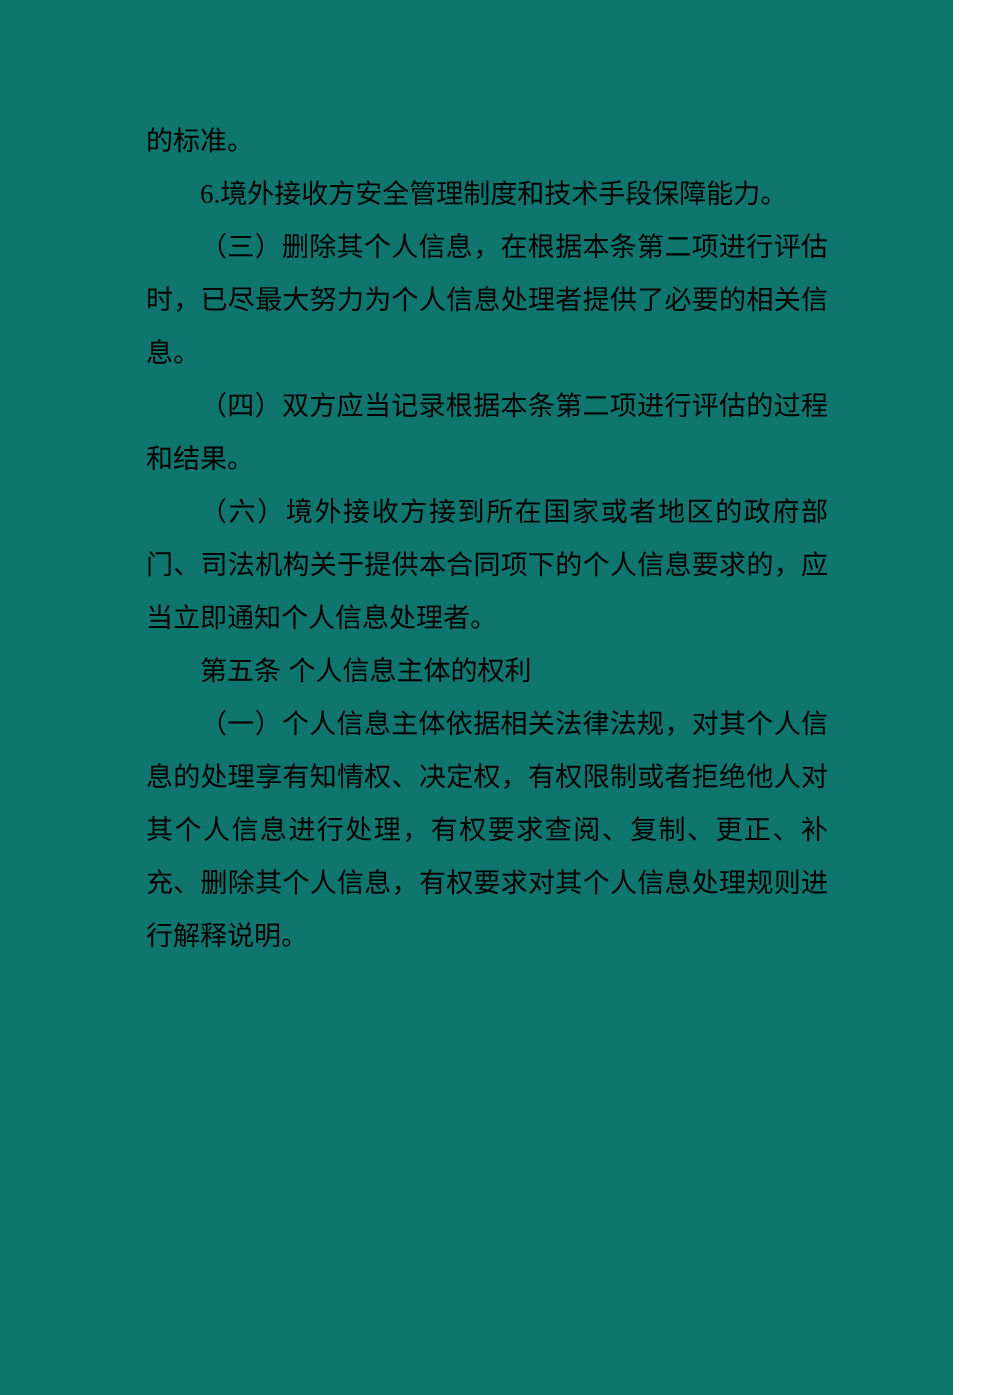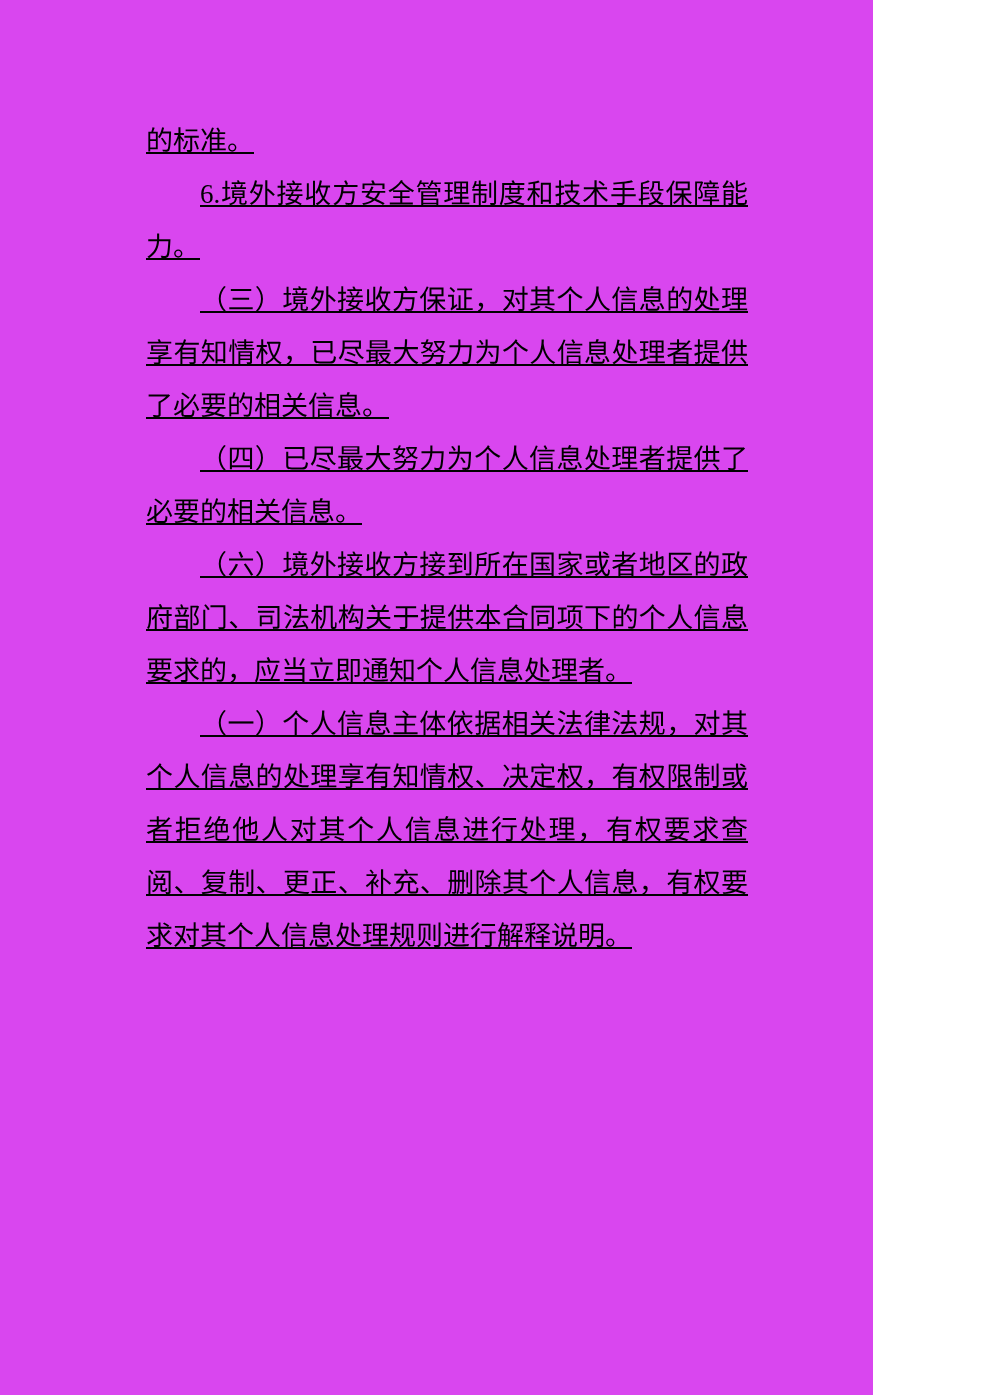--- a/index.html
+++ b/index.html
@@ -9,25 +9,24 @@
   body {
     width: 981px;
     height: 1395px;
     background: #ffffff;
     color: #000000;
     font-family: "Liberation Serif", "DejaVu Serif", serif;
     overflow: hidden;
     position: relative;
   }
   .page {
-    width: 873px;
+    width: 953px;
     height: 1395px;
-    background: #d946ef;
+    background: #0f766e;
     box-sizing: border-box;
-    text-decoration: underline;
   }
   .body-text {
     box-sizing: border-box;
     padding: 115px 125px 0 146px; 
   }
   .body-text p,
   .body-text h2 {
     margin: 0;
     padding: 0;
     font-size: 27px;
@@ -49,19 +48,20 @@
     text-align: left;
   }
 </style>
 </head>
 <body>
 
 <div class="page">
   <main class="body-text">
     <p class="para no-indent">的标准。</p>
     <p class="para">6.境外接收方安全管理制度和技术手段保障能力。</p>
-    <p class="para">（三）境外接收方保证，对其个人信息的处理享有知情权，已尽最大努力为个人信息处理者提供了必要的相关信息。</p>
-    <p class="para">（四）已尽最大努力为个人信息处理者提供了必要的相关信息。</p>
+    <p class="para">（三）删除其个人信息，在根据本条第二项进行评估时，已尽最大努力为个人信息处理者提供了必要的相关信息。</p>
+    <p class="para">（四）双方应当记录根据本条第二项进行评估的过程和结果。</p>
     <p class="para">（六）境外接收方接到所在国家或者地区的政府部门、司法机构关于提供本合同项下的个人信息要求的，应当立即通知个人信息处理者。</p>
+    <h2 class="heading">第五条 个人信息主体的权利</h2>
     <p class="para">（一）个人信息主体依据相关法律法规，对其个人信息的处理享有知情权、决定权，有权限制或者拒绝他人对其个人信息进行处理，有权要求查阅、复制、更正、补充、删除其个人信息，有权要求对其个人信息处理规则进行解释说明。</p>
   </main>
 
 </div>
 
 </body></html>

